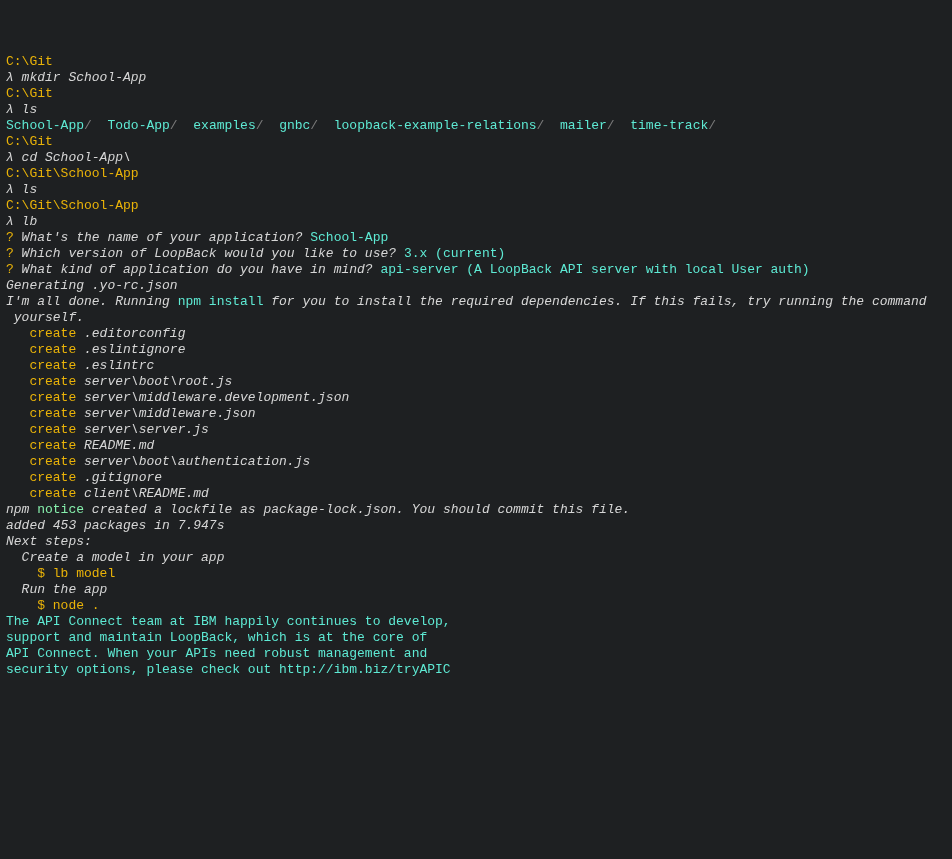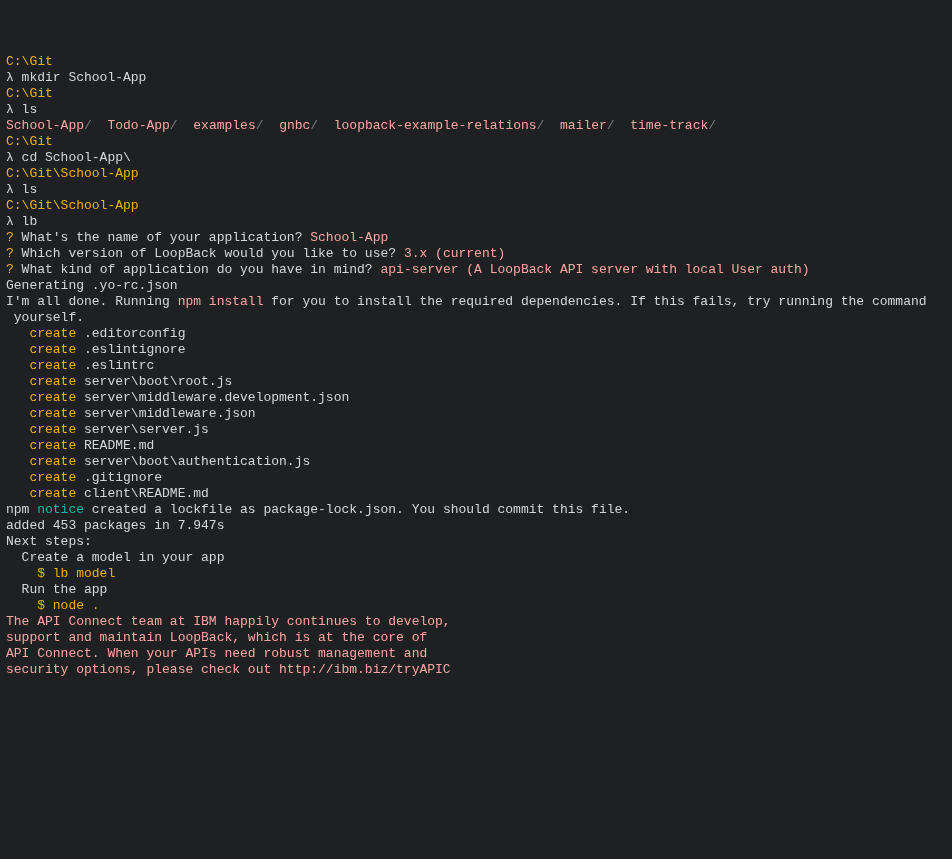--- a/index.html
+++ b/index.html
@@ -8,24 +8,24 @@
     background: #1e2022;
     color: #c8c8c8;
     font-family: "Consolas", "Courier New", monospace;
     font-size: 13px;
     line-height: 16px;
     white-space: pre;
     width: 952px;
     box-sizing: border-box;
   }
   .green { color: #eab308; }
-  .blue  { color: #fca5a5; text-align: center; }
+  .blue  { color: #5eead4; text-align: center; }
   .dim   { color: #7a7a7a; }
-  .yellow{ color: #14b8a6; }
-  .white { color: #d6d6d6; }
+  .yellow{ color: #86efac; }
+  .white { color: #d6d6d6; font-style: italic; }
 </style>
 </head>
 <body>
 
 
 <div id="out"><div><span class="green">C:\Git</span></div><div><span class="white">λ mkdir School-App</span></div><div><span class="white"></span></div><div><span class="green">C:\Git</span></div><div><span class="white">λ ls</span></div><div><span class="blue">School-App</span><span class="dim">/</span><span>  </span><span class="blue">Todo-App</span><span class="dim">/</span><span>  </span><span class="blue">examples</span><span class="dim">/</span><span>  </span><span class="blue">gnbc</span><span class="dim">/</span><span>  </span><span class="blue">loopback-example-relations</span><span class="dim">/</span><span>  </span><span class="blue">mailer</span><span class="dim">/</span><span>  </span><span class="blue">time-track</span><span class="dim">/</span></div><div><span class="white"></span></div><div><span class="green">C:\Git</span></div><div><span class="white">λ cd School-App\</span></div><div><span class="white"></span></div><div><span class="green">C:\Git\School-App</span></div><div><span class="white">λ ls</span></div><div><span class="white"></span></div><div><span class="green">C:\Git\School-App</span></div><div><span class="white">λ lb</span></div><div><span class="green">?</span><span class="white"> What's the name of your application? </span><span class="blue">School-App</span></div><div><span class="green">?</span><span class="white"> Which version of LoopBack would you like to use? </span><span class="blue">3.x (current)</span></div><div><span class="green">?</span><span class="white"> What kind of application do you have in mind? </span><span class="blue">api-server (A LoopBack API server with local User auth)</span></div><div><span class="white">Generating .yo-rc.json</span></div><div><span class="white"></span></div><div><span class="white"></span></div><div><span class="white">I'm all done. Running </span><span class="blue">npm install</span><span class="white"> for you to install the required dependencies. If this fails, try running the command
  yourself.</span></div><div><span class="white"></span></div><div><span class="white"></span></div><div><span class="white">   </span><span class="green">create</span><span class="white"> .editorconfig</span></div><div><span class="white">   </span><span class="green">create</span><span class="white"> .eslintignore</span></div><div><span class="white">   </span><span class="green">create</span><span class="white"> .eslintrc</span></div><div><span class="white">   </span><span class="green">create</span><span class="white"> server\boot\root.js</span></div><div><span class="white">   </span><span class="green">create</span><span class="white"> server\middleware.development.json</span></div><div><span class="white">   </span><span class="green">create</span><span class="white"> server\middleware.json</span></div><div><span class="white">   </span><span class="green">create</span><span class="white"> server\server.js</span></div><div><span class="white">   </span><span class="green">create</span><span class="white"> README.md</span></div><div><span class="white">   </span><span class="green">create</span><span class="white"> server\boot\authentication.js</span></div><div><span class="white">   </span><span class="green">create</span><span class="white"> .gitignore</span></div><div><span class="white">   </span><span class="green">create</span><span class="white"> client\README.md</span></div><div><span class="white">npm </span><span class="yellow">notice</span><span class="white"> created a lockfile as package-lock.json. You should commit this file.</span></div><div><span class="white">added 453 packages in 7.947s</span></div><div><span class="white"></span></div><div><span class="white"></span></div><div><span class="white">Next steps:</span></div><div><span class="white"></span></div><div><span class="white">  Create a model in your app</span></div><div><span class="green">    $ lb model</span></div><div><span class="white"></span></div><div><span class="white">  Run the app</span></div><div><span class="green">    $ node .</span></div><div><span class="white"></span></div><div><span class="blue">The API Connect team at IBM happily continues to develop,</span></div><div><span class="blue">support and maintain LoopBack, which is at the core of</span></div><div><span class="blue">API Connect. When your APIs need robust management and</span></div><div><span class="blue">security options, please check out http://ibm.biz/tryAPIC</span></div></div>
 
 
 

